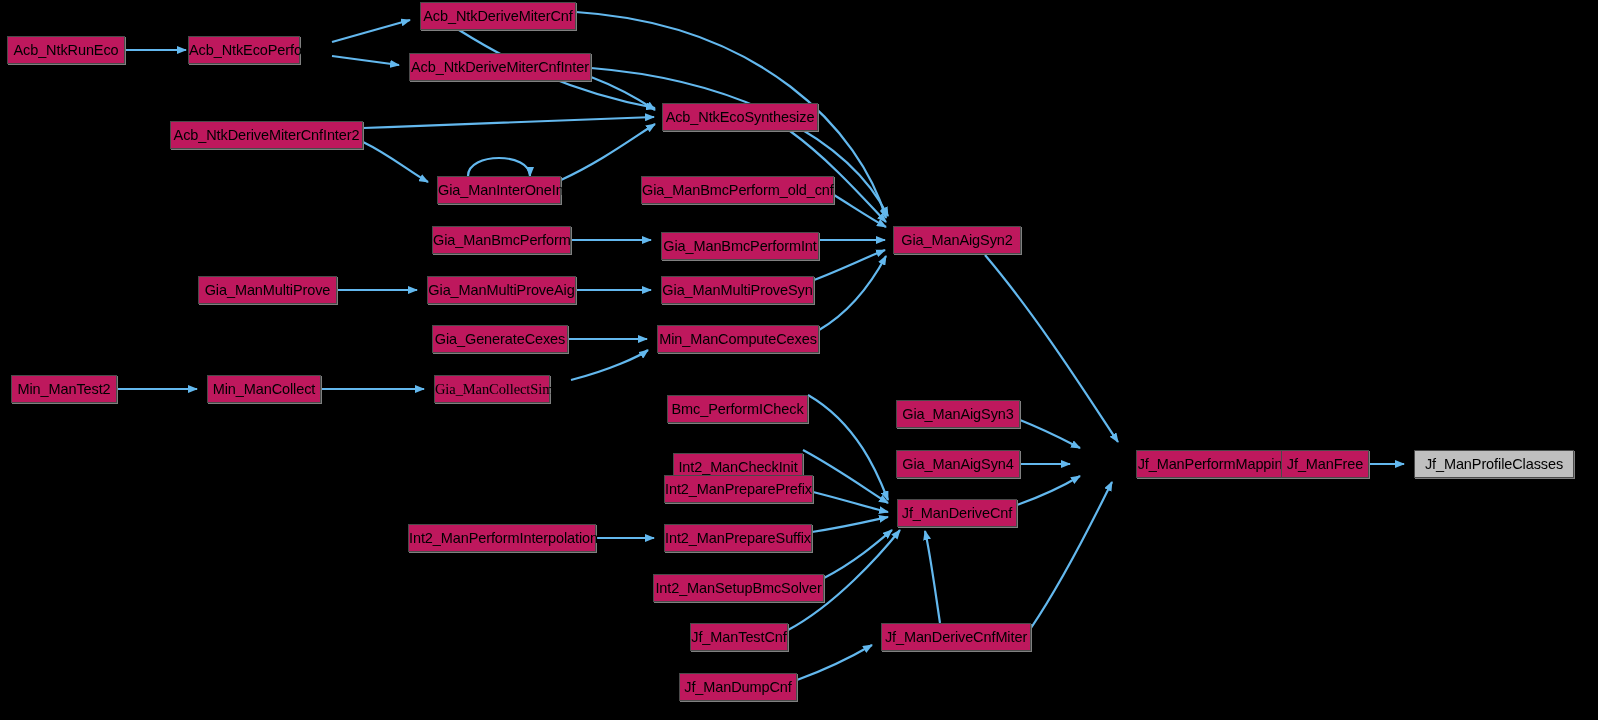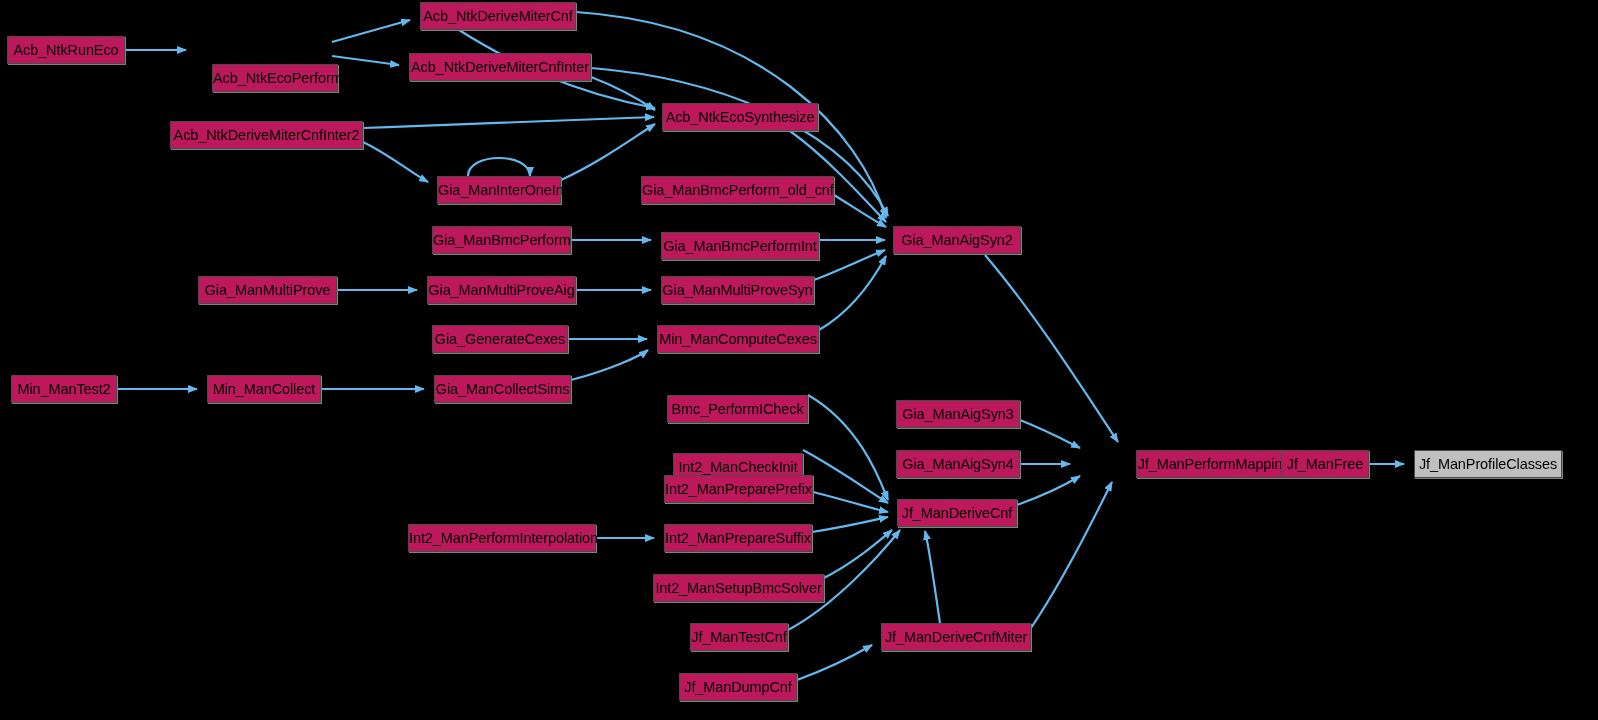--- a/index.html
+++ b/index.html
@@ -89,45 +89,45 @@
         <path d="M1017,505 C1045,495 1070,482 1080,476" marker-end="url(#arrow)" stroke="#63b8ee"></path>
         <path d="M1020,420 C1050,432 1070,443 1080,448" marker-end="url(#arrow)" stroke="#63b8ee"></path>
         <path d="M1020,464 L1070,464" marker-end="url(#arrow)" stroke="#63b8ee"></path>
         <path d="M1031,628 C1070,570 1100,505 1112,482" marker-end="url(#arrow)" stroke="#63b8ee"></path>
         <path d="M1236,464 L1271,464" marker-end="url(#arrow)" stroke="#63b8ee"></path>
         <path d="M1369,464 L1404,464" marker-end="url(#arrow)" stroke="#63b8ee"></path>
       </g>
   </svg>
   <div id="node-layer">
       <div class="node" style="left: 7px; top: 36px; width: 118px;">Acb_NtkRunEco</div>
-      <div class="node" style="left: 212px; top: 36px; width: 126px; margin-top: 28px;">Acb_NtkEcoPerform</div>
+      <div class="node" style="left: 188px; top: 36px; width: 112px;">Acb_NtkEcoPerform</div>
       <div class="node" style="left: 420px; top: 2px; width: 156px;">Acb_NtkDeriveMiterCnf</div>
       <div class="node" style="left: 409px; top: 53px; width: 182px;">Acb_NtkDeriveMiterCnfInter</div>
       <div class="node" style="left: 662px; top: 103px; width: 156px;">Acb_NtkEcoSynthesize</div>
       <div class="node" style="left: 170px; top: 121px; width: 193px;">Acb_NtkDeriveMiterCnfInter2</div>
       <div class="node" style="left: 437px; top: 176px; width: 124px;">Gia_ManInterOneInt</div>
       <div class="node" style="left: 641px; top: 176px; width: 193px;">Gia_ManBmcPerform_old_cnf</div>
       <div class="node" style="left: 432px; top: 226px; width: 139px;">Gia_ManBmcPerform</div>
       <div class="node" style="left: 661px; top: 232px; width: 158px;">Gia_ManBmcPerformInt</div>
       <div class="node" style="left: 893px; top: 226px; width: 128px;">Gia_ManAigSyn2</div>
       <div class="node" style="left: 198px; top: 276px; width: 139px;">Gia_ManMultiProve</div>
       <div class="node" style="left: 427px; top: 276px; width: 149px;">Gia_ManMultiProveAig</div>
       <div class="node" style="left: 661px; top: 276px; width: 153px;">Gia_ManMultiProveSyn</div>
       <div class="node" style="left: 432px; top: 325px; width: 136px;">Gia_GenerateCexes</div>
       <div class="node" style="left: 657px; top: 325px; width: 162px;">Min_ManComputeCexes</div>
       <div class="node" style="left: 11px; top: 375px; width: 106px;">Min_ManTest2</div>
       <div class="node" style="left: 207px; top: 375px; width: 114px;">Min_ManCollect</div>
-      <div class="node" style="left: 434px; top: 375px; width: 137px;">Gia_ManCollectSims</div>
+      <div class="node" style="left: 434px; top: 375px; width: 116px; font-family: Liberation Serif, serif;">Gia_ManCollectSims</div>
       <div class="node" style="left: 667px; top: 395px; width: 141px;">Bmc_PerformICheck</div>
       <div class="node" style="left: 896px; top: 400px; width: 124px;">Gia_ManAigSyn3</div>
       <div class="node" style="left: 673px; top: 425px; width: 130px; margin-top: 28px;">Int2_ManCheckInit</div>
       <div class="node" style="left: 896px; top: 450px; width: 124px;">Gia_ManAigSyn4</div>
       <div class="node" style="left: 1136px; top: 450px; width: 156px;">Jf_ManPerformMapping</div>
       <div class="node" style="left: 1281px; top: 450px; width: 88px;">Jf_ManFree</div>
-      <div class="node highlight" style="left: 1414px; top: 450px; width: 148px;">Jf_ManProfileClasses</div>
+      <div class="node highlight" style="left: 1414px; top: 450px; width: 160px;">Jf_ManProfileClasses</div>
       <div class="node" style="left: 664px; top: 475px; width: 149px;">Int2_ManPreparePrefix</div>
       <div class="node" style="left: 897px; top: 499px; width: 120px;">Jf_ManDeriveCnf</div>
       <div class="node" style="left: 408px; top: 524px; width: 188px;">Int2_ManPerformInterpolation</div>
       <div class="node" style="left: 664px; top: 524px; width: 148px;">Int2_ManPrepareSuffix</div>
       <div class="node" style="left: 653px; top: 574px; width: 171px;">Int2_ManSetupBmcSolver</div>
       <div class="node" style="left: 881px; top: 623px; width: 150px;">Jf_ManDeriveCnfMiter</div>
       <div class="node" style="left: 690px; top: 623px; width: 98px;">Jf_ManTestCnf</div>
       <div class="node" style="left: 679px; top: 673px; width: 118px;">Jf_ManDumpCnf</div>
     </div>
 </div>

